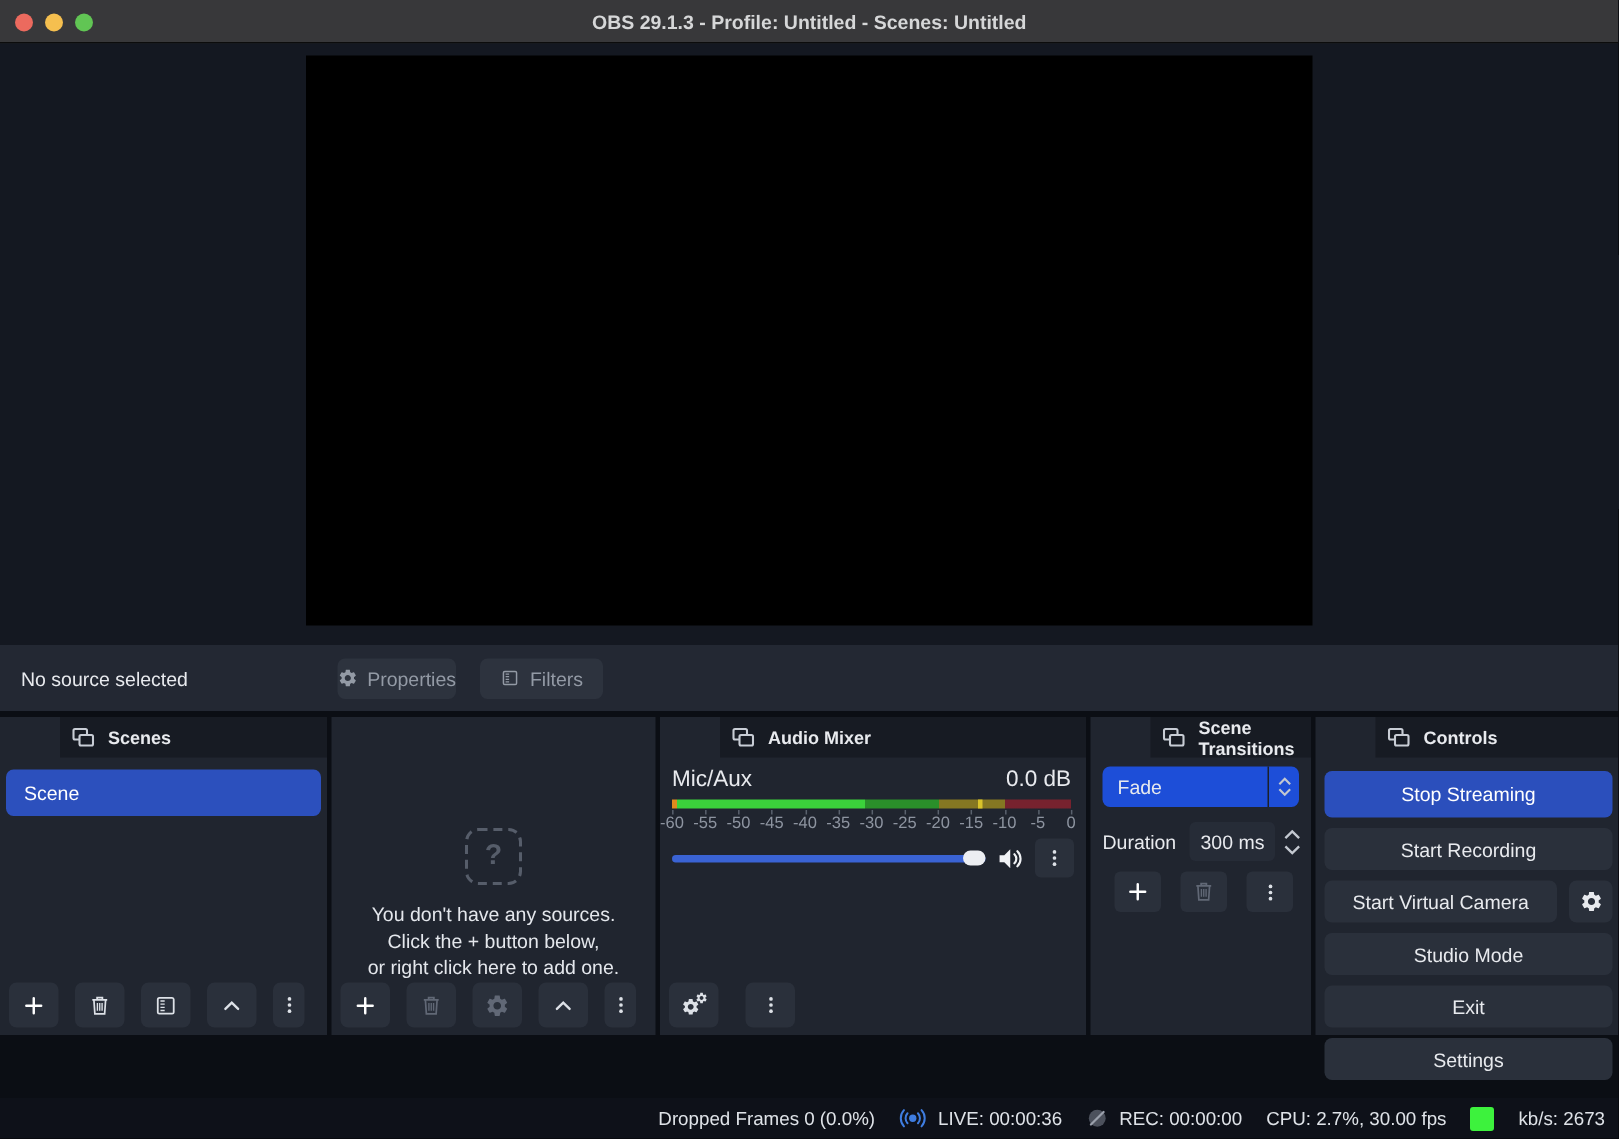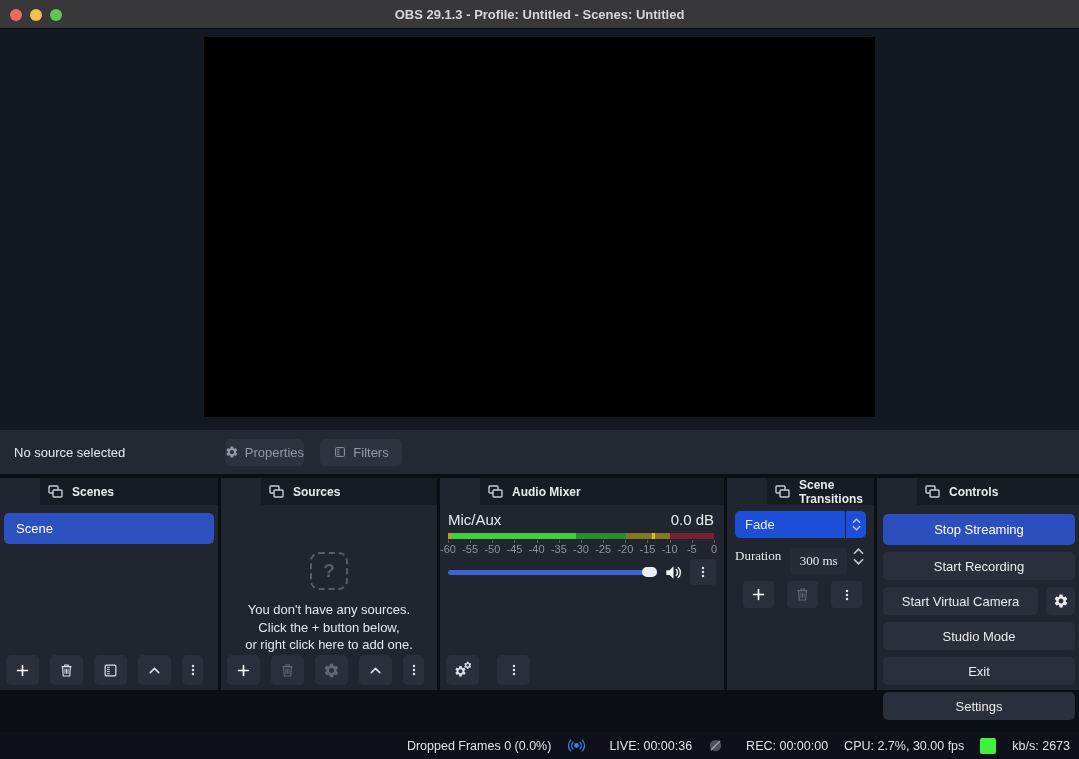--- a/index.html
+++ b/index.html
@@ -77,21 +77,21 @@
   .speaker { color:#f0f2f5; display:flex; }
   .mini-btn { width:26px; height:26px; background:#2a303b; border-radius:4px; display:flex;
     align-items:center; justify-content:center; color:#dde1e7; }
 
   
   .tr-select { position:absolute; top:33px; left:8px; right:8px; height:27px; background:#1d4ed8;
     border-radius:5px; display:flex; align-items:center; color:#e8eaee; font-size:13px; }
   .tr-select .sel-label { padding-left:10px; flex:1; }
   .sel-chevrons { width:21px; height:100%; border-left:1px solid #1b2029; display:flex; flex-direction:column;
     align-items:center; justify-content:center; gap:1px; color:#c3c8d0; }
-  .dur-row { position:absolute; top:70px; left:8px; right:6px; height:26px; display:flex; align-items:flex-start;font-family:Liberation Serif, serif; }
+  .dur-row { position:absolute; top:70px; left:8px; right:6px; height:26px; display:flex; align-items:center; }
   .dur-label { color:#e8eaee; font-size:13px; }
   .dur-box { margin-left:9px; width:57px; height:26px; background:#262c37; border-radius:4px;
     display:flex; align-items:center; justify-content:center; color:#e8eaee; font-size:13px; }
   .spin-col { margin-left:6px; display:flex; flex-direction:column; gap:3px; color:#c3c8d0; }
   .tr-btns { position:absolute; top:103px; left:0; right:12px; display:flex; justify-content:flex-end; gap:13px; }
   .tr-btn { width:31px; height:27px; background:#2a303b; border-radius:4px; display:flex;
     align-items:center; justify-content:center; color:#dde1e7; }
   .tr-btn.dim { color:#616876; }
   .tr-btn.bright { color:#ffffff; }
 
@@ -102,21 +102,21 @@
   .ctl-btn.primary { height:31px; background:#2b4fbc; color:#fff; }
   .vc-row { display:flex; gap:8px; }
   .vc-row .ctl-btn { flex:1;text-align:right; }
   .gear-btn { width:29px; height:28px; background:#2a303b; border-radius:5px; display:flex;
     align-items:center; justify-content:center; color:#e8eaee; flex:none; }
 
   
   .statusbar { position:absolute; top:732px; left:0; width:1079px; height:27px; background:#0e1119;
     display:flex; align-items:center; justify-content:flex-end; gap:16px; padding-right:9px;
     color:#dfe3e8; font-size:12.5px; }
-  .sb-group { display:flex; align-items:center; gap:23px; }
+  .sb-group { display:flex; align-items:center; gap:7px; }
   .live-icon { color:#3f7de0; display:flex; }
   .rec-icon { color:#8e95a1; display:flex; }
   .green-square { width:16px; height:16px; border-radius:2px; background:#3df23d; }
 </style>
 </head>
 <body>
 
 <div class="window">
 
   <div class="titlebar">
@@ -190,27 +190,20 @@
           <svg width="14" height="16" viewBox="0 0 24 24" fill="currentColor">
               <circle cx="12" cy="5" r="2.1"></circle>
               <circle cx="12" cy="12" r="2.1"></circle>
               <circle cx="12" cy="19" r="2.1"></circle>
             </svg>
         </div>
       </div>
     </div>
 
     <div class="panel" id="panel-sources">
-      <div class="panel-header">
-        <svg width="15" height="13" viewBox="0 0 15 13">
-            <rect x="1" y="1" width="9" height="7" rx="1" fill="none" stroke="currentColor" stroke-width="1.4"></rect>
-            <rect x="5" y="5" width="9" height="7" rx="1" fill="#171b23" stroke="currentColor" stroke-width="1.4"></rect>
-          </svg>
-        <span>Sources</span>
-      </div>
       <div class="empty-box">
         <span>?</span>
       </div>
       <div class="empty-text">
         <div>You don't have any sources.</div>
         <div>Click the + button below,</div>
         <div>or right click here to add one.</div>
       </div>
       <div class="panel-toolbar">
         <div class="tool-btn bright">

